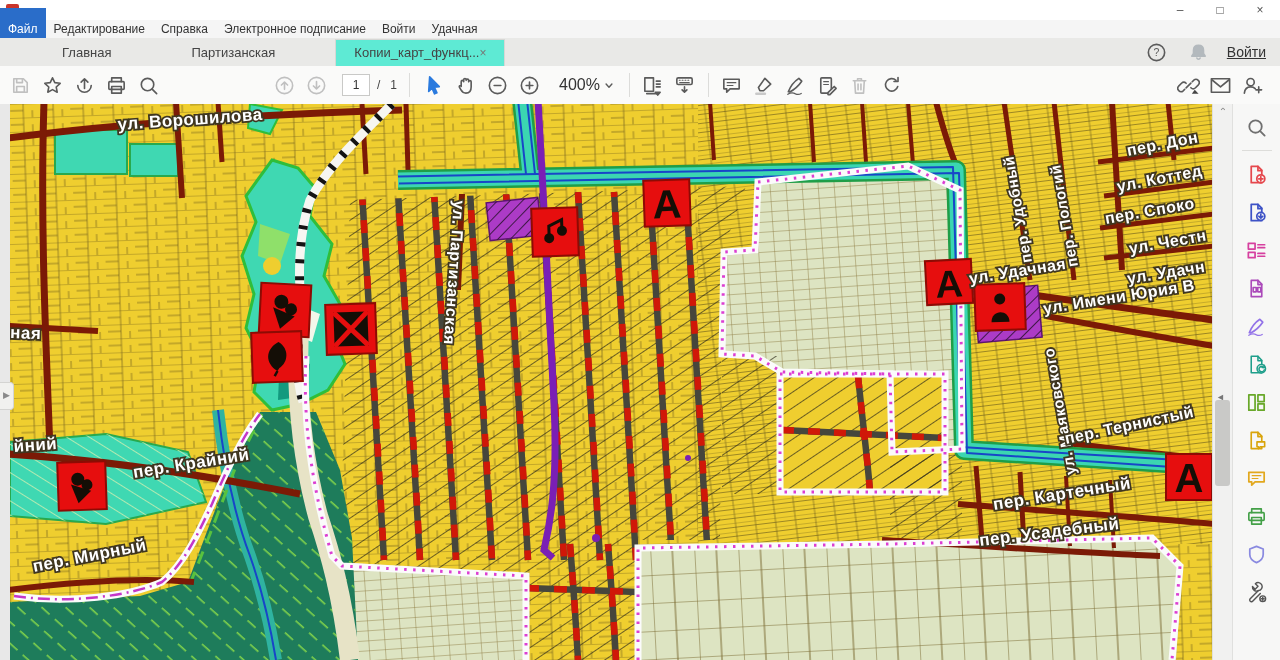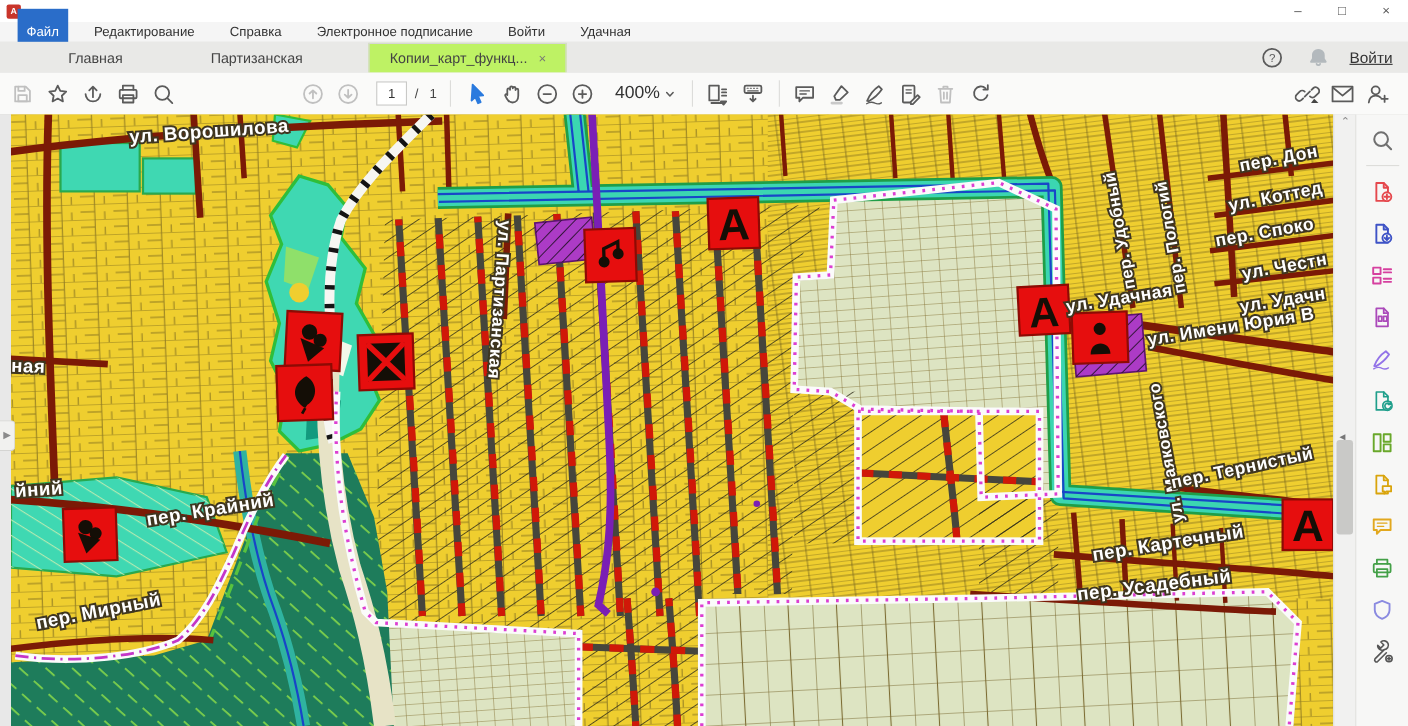--- a/index.html
+++ b/index.html
@@ -3,25 +3,25 @@
 <meta charset="utf-8">
 <style>
   html,body{margin:0;padding:0;width:1280px;height:660px;overflow:hidden;
     font-family:"Liberation Sans",sans-serif;background:#e8e8e8;-webkit-font-smoothing:antialiased;}
   .titlebar{position:absolute;left:0;top:0;width:1280px;height:20px;background:#ffffff;border-bottom:1px solid #e3e3e3;display:flex;align-items:center;}
   .pdfmark{width:13px;height:13px;background:#c9352b;color:#fff;font-size:8px;font-weight:bold;display:flex;align-items:center;justify-content:center;margin:0 6px 0 6px;border-radius:2px;}
   .wtitle{font-size:11.5px;color:#6b6b6b;white-space:nowrap;}
   .winbtns{margin-left:auto;display:flex;}
   .winbtn{width:40px;height:19px;text-align:center;font-size:12px;color:#555;line-height:18px;cursor:default;}
   .menubar{position:absolute;left:0;top:20px;width:1280px;height:18px;background:#f5f5f5;border-bottom:1px solid #e0e0e0;display:flex;align-items:center;font-size:12px;color:#333;}
-  .menuitem{padding:13px 8px;height:16px;line-height:16px;margin-left:16px;}
+  .menuitem{padding:13px 8px;height:16px;line-height:16px;}
   .menuitem.active{background:#2a6dc9;color:#fff;}
   .tabbar{position:absolute;left:0;top:38px;width:1280px;height:28px;background:#e9e9e7;border-bottom:1px solid #d7d7d5;display:flex;align-items:flex-end;font-size:13px;color:#444;}
   .tab{padding:5px 18px 6px 18px;margin-left:44px;}
-  .tab.doc{background:#bef264;border:1px solid #d7d7d5;border-bottom:none;display:flex;gap:10px;align-items:center;margin-left:42px;}
+  .tab.doc{background:#5eead4;border:1px solid #d7d7d5;border-bottom:none;display:flex;align-items:center;margin-left:42px;}
   .tab.doc .x{color:#777;font-size:12px;}
   .tabright{margin-left:auto;display:flex;align-items:center;gap:14px;padding-right:14px;}
   .signin{font-size:14px;color:#333;text-decoration:underline;}
   .toolbar{position:absolute;left:0;top:66px;width:1280px;height:38px;background:#fafaf9;border-bottom:1px solid #cfcfcd;display:flex;align-items:center;}
   .tgroup{display:flex;align-items:center;gap:4px;padding:0 6px;}
   .tsep{width:1px;height:24px;background:#dcdcda;margin:0 3px;}
   .tbi{width:28px;height:28px;display:flex;align-items:center;justify-content:center;border-radius:3px;}
   .pagebox{width:26px;height:20px;border:1px solid #c9c9c7;background:#fff;text-align:center;font-size:12px;color:#333;line-height:20px;}
   .ptot,.slash{font-size:12px;color:#444;padding:0 3px;}
   .zoombox{display:flex;align-items:center;gap:2px;font-size:16px;color:#333;padding:2px 4px;}

